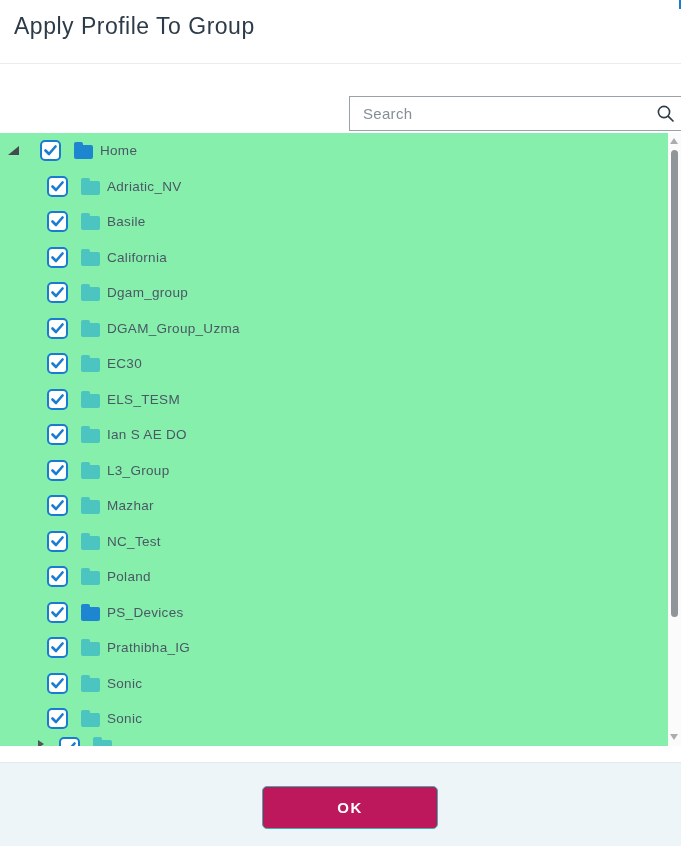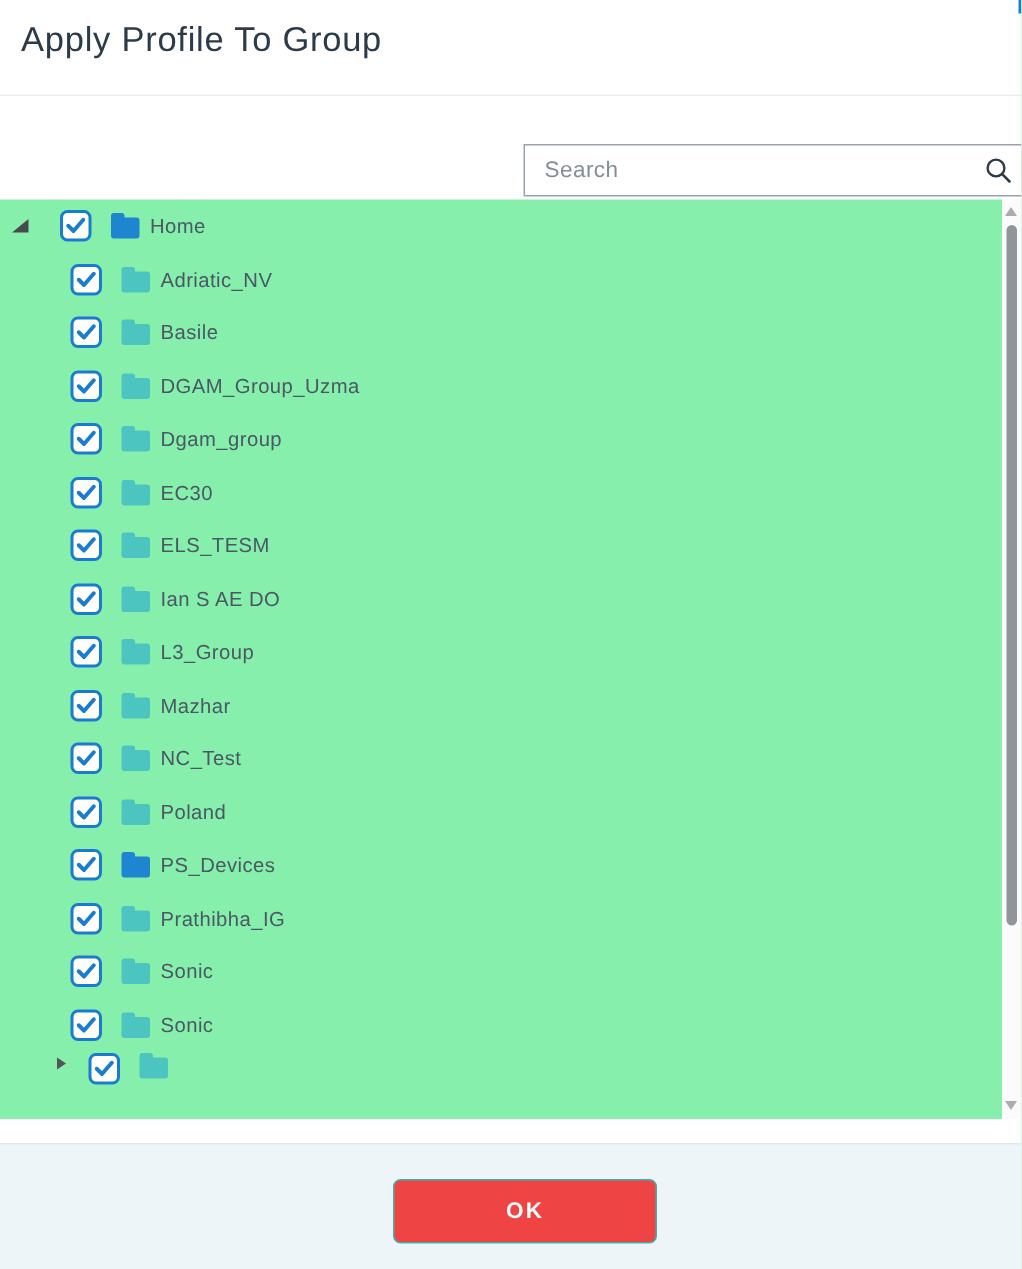--- a/index.html
+++ b/index.html
@@ -77,21 +77,21 @@
     position:absolute;top:17px;left:3px;width:7px;height:467px;
     background:#8f9598;border-radius:4px;cursor:pointer;
   }
 
   .footer{
     position:absolute;left:0;top:762px;width:681px;height:84px;background:#eef5f9;
     border-top:1px solid #e2e8ee;box-sizing:border-box;
   }
   .ok-button{
     position:absolute;left:262px;top:23px;width:176px;height:43px;
-    background:#ef4444;border:1px solid #3db1b0;border-radius:5px;
+    background:#be185d;border:1px solid #3db1b0;border-radius:5px;
     color:#ffffff;font-size:15px;font-weight:bold;letter-spacing:1.5px;
     font-family:inherit;cursor:pointer;
   }
 </style>
 </head>
 <body>
 
 <div class="dialog">
 
   <div class="title">Apply Profile To Group</div>
@@ -139,30 +139,39 @@
       <span class="folder"></span>
       <span class="label">Basile</span>
     </div>
     <div class="row child">
       <span class="checkbox">
           <svg width="13" height="11" viewBox="0 0 13 11">
             <polyline points="1.5,5.5 5,9 11.5,1.5" fill="none" stroke="#1a7cd1" stroke-width="2.6" stroke-linecap="round" stroke-linejoin="round"></polyline>
           </svg>
         </span>
       <span class="folder"></span>
+      <span class="label">California</span>
+    </div>
+    <div class="row child">
+      <span class="checkbox">
+          <svg width="13" height="11" viewBox="0 0 13 11">
+            <polyline points="1.5,5.5 5,9 11.5,1.5" fill="none" stroke="#1a7cd1" stroke-width="2.6" stroke-linecap="round" stroke-linejoin="round"></polyline>
+          </svg>
+        </span>
+      <span class="folder"></span>
+      <span class="label">Dgam_group</span>
+    </div>
+    <div class="row child">
+      <span class="checkbox">
+          <svg width="13" height="11" viewBox="0 0 13 11">
+            <polyline points="1.5,5.5 5,9 11.5,1.5" fill="none" stroke="#1a7cd1" stroke-width="2.6" stroke-linecap="round" stroke-linejoin="round"></polyline>
+          </svg>
+        </span>
+      <span class="folder"></span>
       <span class="label">DGAM_Group_Uzma</span>
-    </div>
-    <div class="row child">
-      <span class="checkbox">
-          <svg width="13" height="11" viewBox="0 0 13 11">
-            <polyline points="1.5,5.5 5,9 11.5,1.5" fill="none" stroke="#1a7cd1" stroke-width="2.6" stroke-linecap="round" stroke-linejoin="round"></polyline>
-          </svg>
-        </span>
-      <span class="folder"></span>
-      <span class="label">Dgam_group</span>
     </div>
     <div class="row child">
       <span class="checkbox">
           <svg width="13" height="11" viewBox="0 0 13 11">
             <polyline points="1.5,5.5 5,9 11.5,1.5" fill="none" stroke="#1a7cd1" stroke-width="2.6" stroke-linecap="round" stroke-linejoin="round"></polyline>
           </svg>
         </span>
       <span class="folder"></span>
       <span class="label">EC30</span>
     </div>

